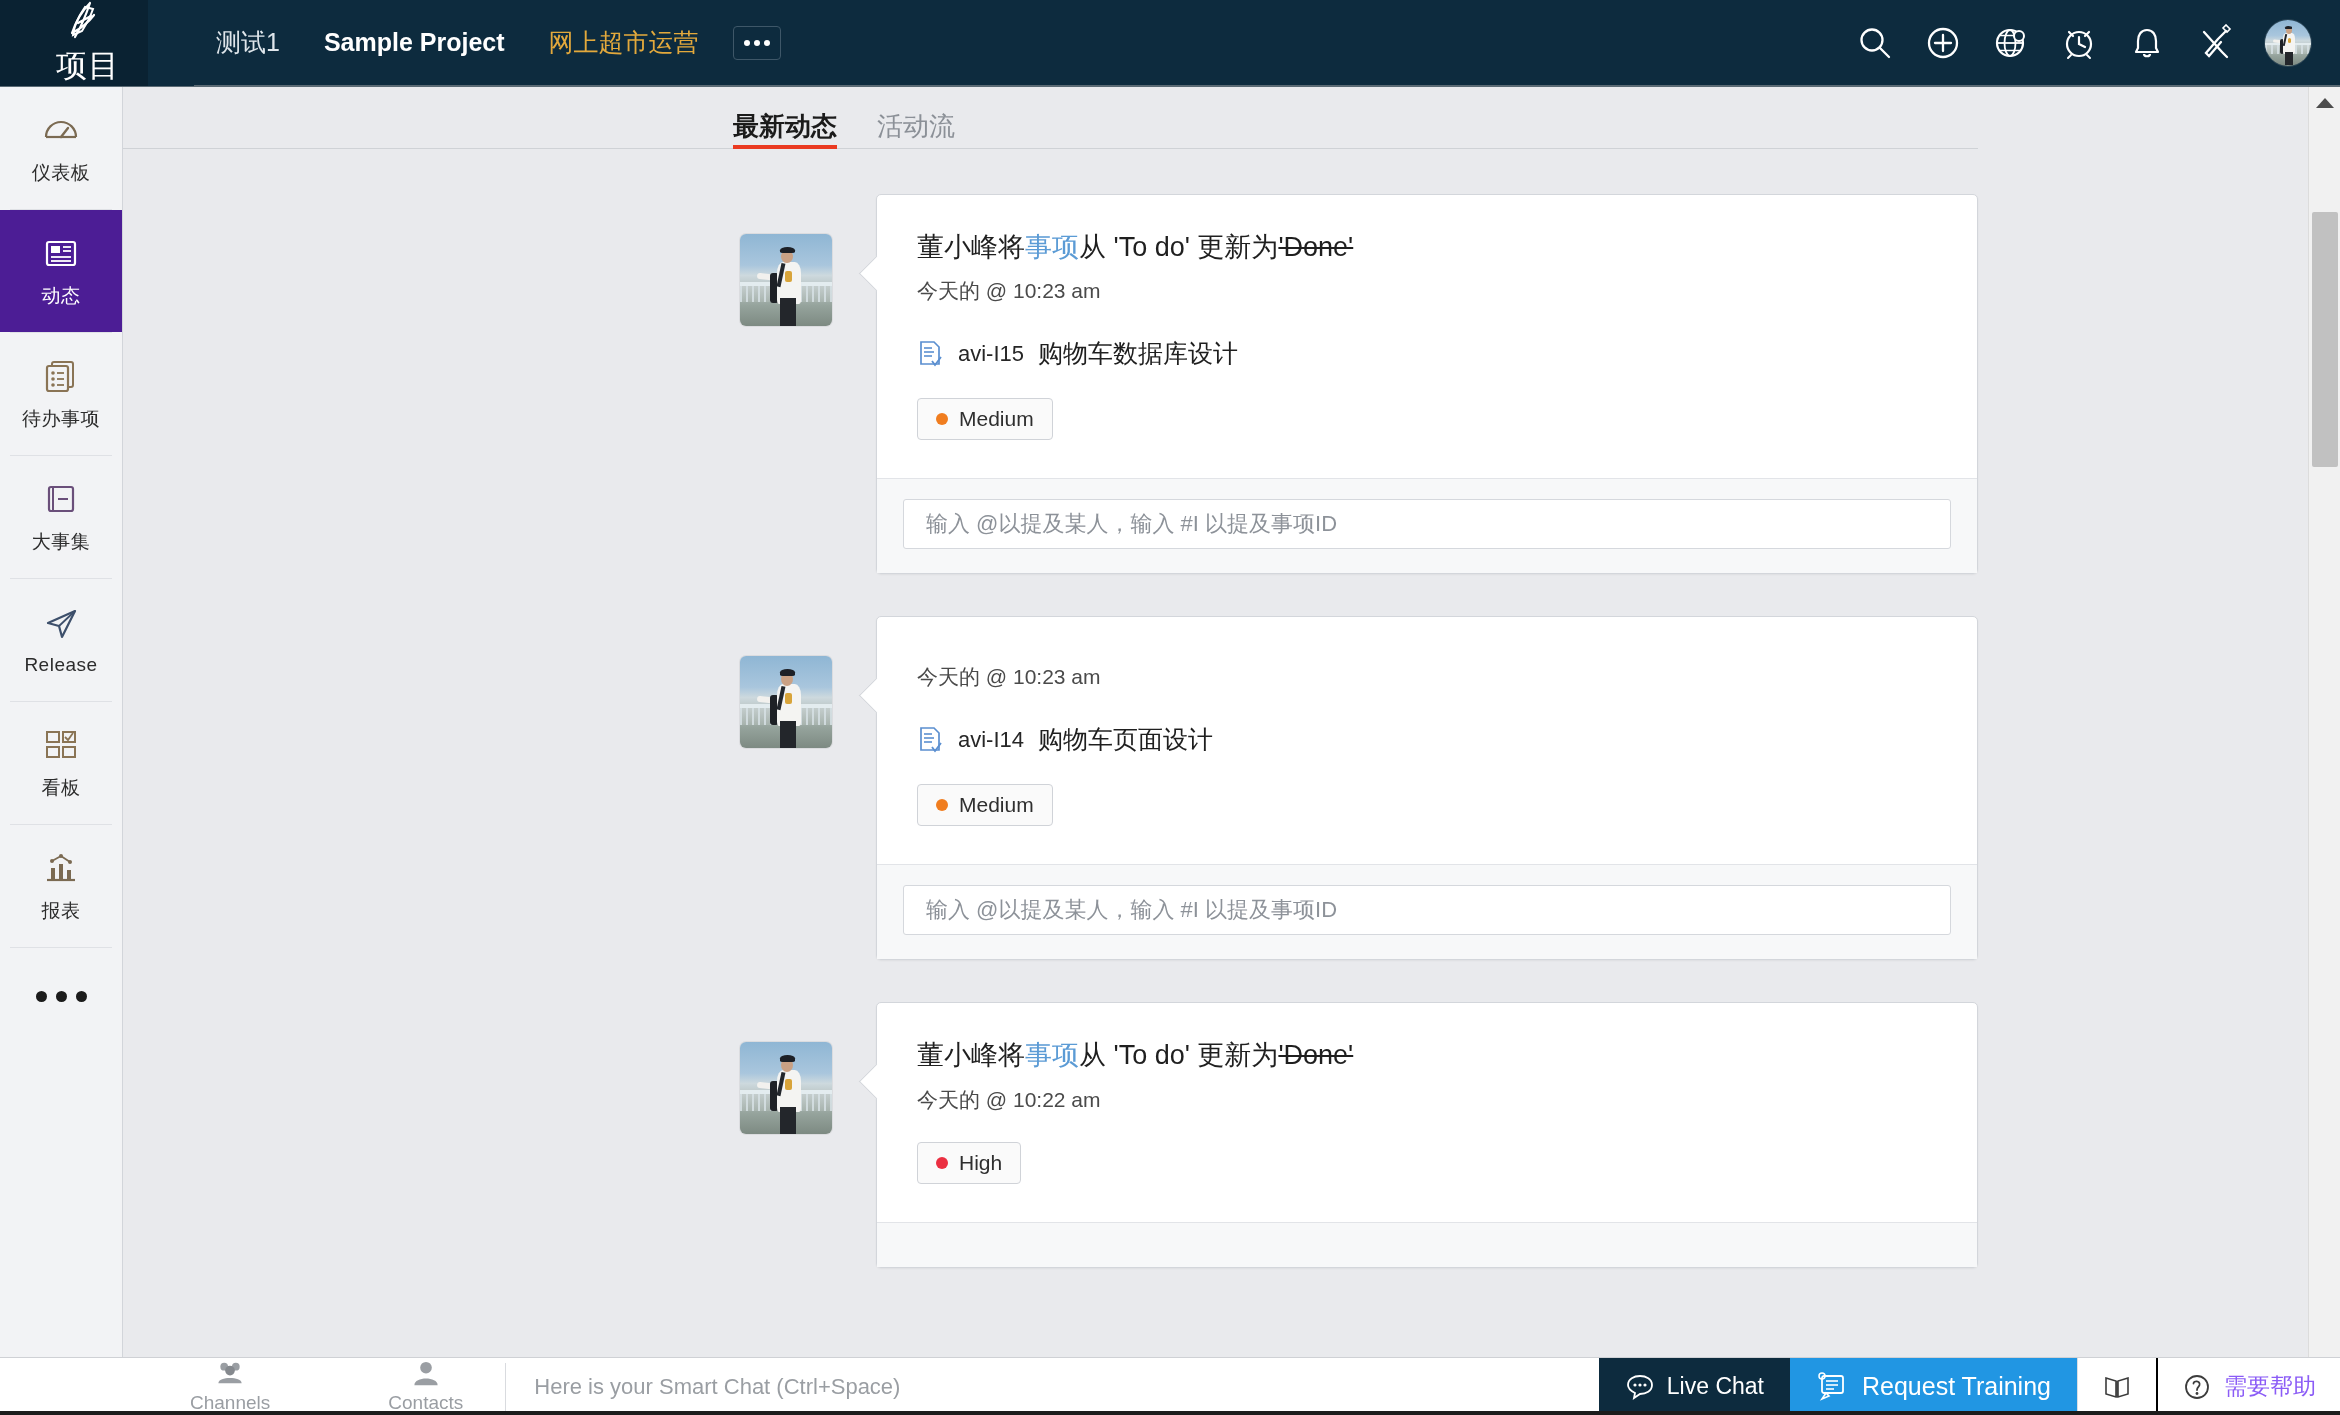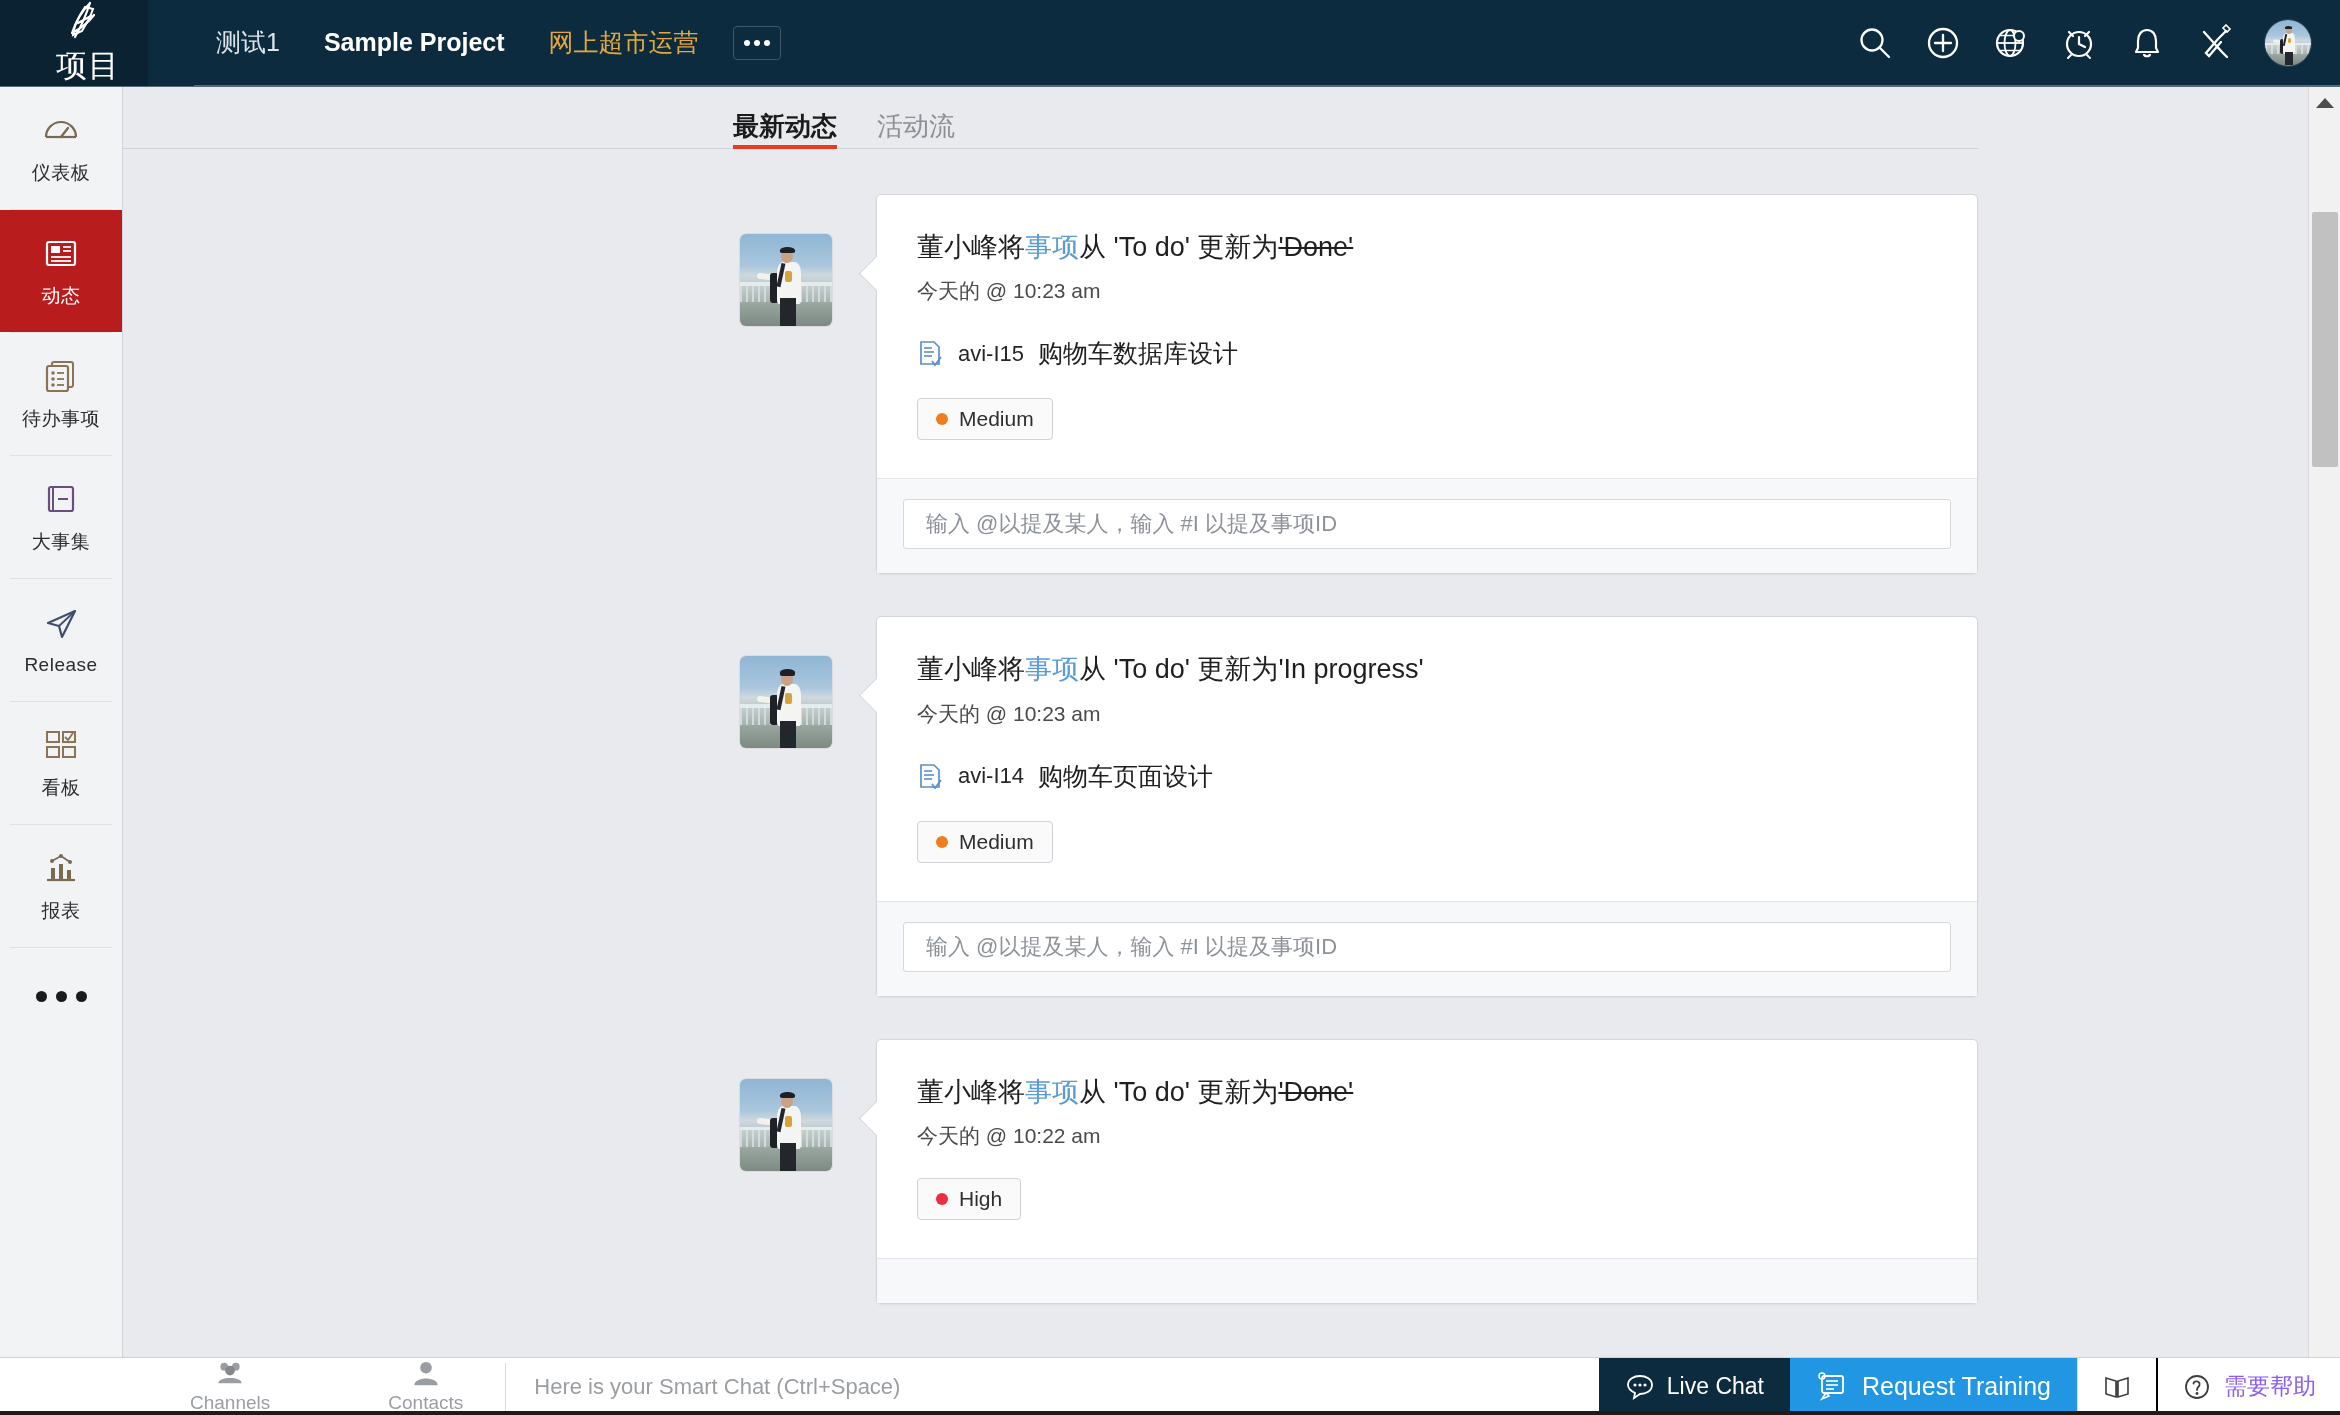--- a/index.html
+++ b/index.html
@@ -121,21 +121,21 @@
     background: #f2f3f5; border-right: 1px solid #d2d5da;
     z-index: 30;
   }
   .side-item {
     height: 122px; display: flex; flex-direction: column;
     align-items: center; justify-content: center; gap: 11px;
     cursor: pointer; color: #2b2b2b;
   }
   .side-item .sico { width: 38px; height: 38px; display: block; }
   .side-item .slabel { font-size: 19px; color: #2c2c2c; letter-spacing: .5px; }
-  .side-item.active { background: #b91c1c; }
+  .side-item.active { background: #4c1d95; }
   .side-item.active .slabel { color: #ffffff; }
   .side-sep { height: 1px; background: #dfe1e5; margin: 0 10px; }
   .side-more {
     height: 96px; display: flex; align-items: center; justify-content: center;
     gap: 9px; cursor: pointer;
   }
   .side-more i { width: 11px; height: 11px; border-radius: 50%; background: #1b1b1b; display:block; }
 
   
   .main {
@@ -509,23 +509,20 @@
             <div class="body"></div>
             <div class="strap"></div>
           <div class="logo"></div>
             <div class="legs"></div>
             <div class="head"></div>
             <div class="cap"></div>
         </div>
       </div>
       <div class="post-card">
         <div class="card-body">
-          <div class="pc-title">
-            <span>董小峰将</span><span class="lnk">事项</span><span>从 'To do' 更新为</span><span>'In progress'</span>
-          </div>
           <div class="pc-time">今天的 @ 10:23 am</div>
           <div class="pc-issue">
             <svg class="iico" viewBox="0 0 27 27">
               <path d="M4 2 L17 2 L22 7 L22 24 L4 24 Z" stroke="#5b8fd0" stroke-width="1.7" fill="#ffffff"></path>
               <line x1="7" y1="8" x2="15" y2="8" stroke="#5b8fd0" stroke-width="1.6"></line>
               <line x1="7" y1="12" x2="17" y2="12" stroke="#5b8fd0" stroke-width="1.6"></line>
               <line x1="7" y1="16" x2="15" y2="16" stroke="#5b8fd0" stroke-width="1.6"></line>
               <polyline points="15,21 18,25 24,17" stroke="#5b8fd0" stroke-width="1.8" fill="none"></polyline>
             </svg>
             <span class="ikey">avi-I14</span>

